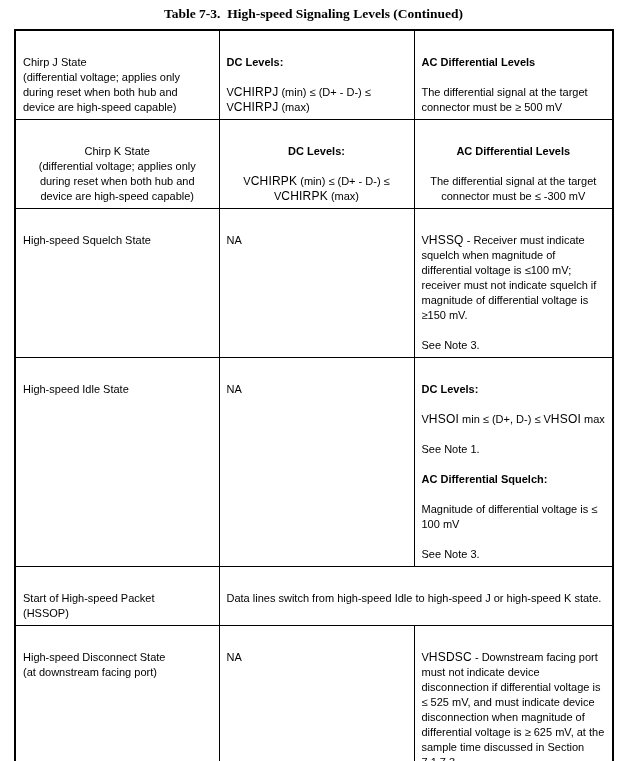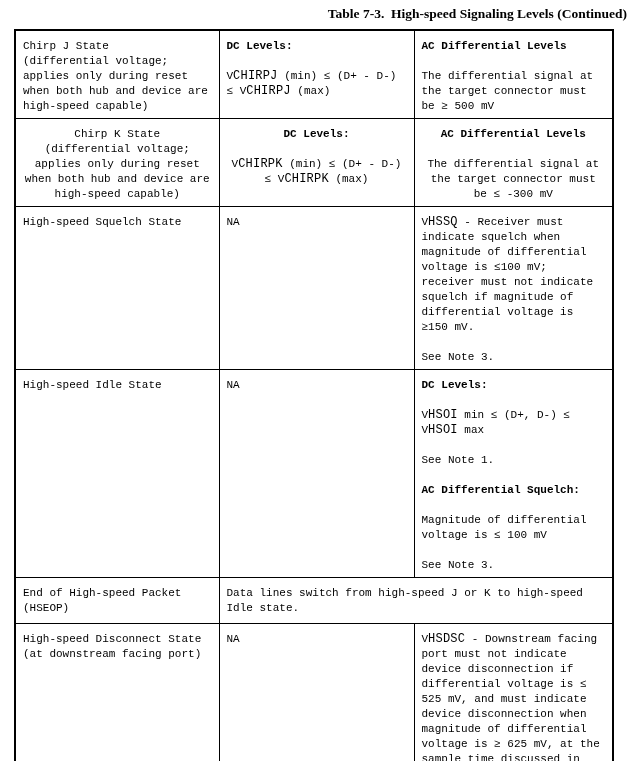--- a/index.html
+++ b/index.html
@@ -2,38 +2,37 @@
 <html><head>
 <meta charset="utf-8">
 <style>
   html,body { margin:0; padding:0; }
   body {
     width:627px; height:761px; background:#ffffff; color:#000000;
     font-family:"Liberation Sans", sans-serif; overflow:hidden;
   }
   .page { width:627px; height:761px; position:relative; }
   .doc-title {
-    padding-top:6px; text-align:right;
+    padding-top:6px; text-align:center;
     font-family:"Liberation Serif", serif; font-weight:bold; font-size:13.5px;
     white-space:pre-wrap;
   }
   table.sig {
     border-collapse:collapse; table-layout:fixed;
     margin:7px 0 0 14px; width:598px;
     border:2px solid #000;
   }
   col.c1 { width:204px; }
   col.c2 { width:195px; }
   col.c3 { width:199px; }
   td {
     border:1px solid #000; vertical-align:top;
-    padding:8px 7px 4px 7px;
+    padding:24px 7px 4px 7px;
     font-size:11px; line-height:15px; color:#000;
     overflow:hidden;
-    font-family:Liberation Mono, monospace;
   }
   tr:nth-child(1) { height:82px; }
   tr:nth-child(2) { height:73px;text-align:center; }
   tr:nth-child(3) { height:137px;margin-left:43px; }
   tr:nth-child(4) { height:200px; }
   tr:nth-child(5) { height:46px; }
   tr:nth-child(6) { height:47px; }
   tr:nth-child(7) { height:129px; }
   .para { margin:0; }
   .para.gap { margin-top:15px; }
@@ -103,25 +102,25 @@
             <div class="para b"><span>DC Levels:</span></div>
             <div class="para gap"><span>V</span><span class="sc">HSOI</span><span> min ≤ (D+, D-) ≤ </span><span>V</span><span class="sc">HSOI</span><span> max</span></div>
             <div class="para gap"><span>See Note 1.</span></div>
             <div class="para gap b"><span>AC Differential Squelch:</span></div>
             <div class="para gap"><span>Magnitude of differential voltage is ≤ 100 mV</span></div>
             <div class="para gap"><span>See Note 3.</span></div>
           </td>
         </tr>
         <tr>
           <td>
-            <div class="para"><span>End of High-speed Packet</span></div>
-            <div class="para"><span>(HSEOP)</span></div>
+            <div class="para"><span>Start of High-speed Packet</span></div>
+            <div class="para"><span>(HSSOP)</span></div>
           </td>
           <td colspan="2">
-            <div class="para"><span>Data lines switch from high-speed J or K to high-speed Idle state.</span></div>
+            <div class="para"><span>Data lines switch from high-speed Idle to high-speed J or high-speed K state.</span></div>
           </td>
         </tr>
         <tr>
           <td>
             <div class="para"><span>High-speed Disconnect State</span></div>
             <div class="para"><span>(at downstream facing port)</span></div>
           </td>
           <td>
             <div class="para"><span>NA</span></div>
           </td>

